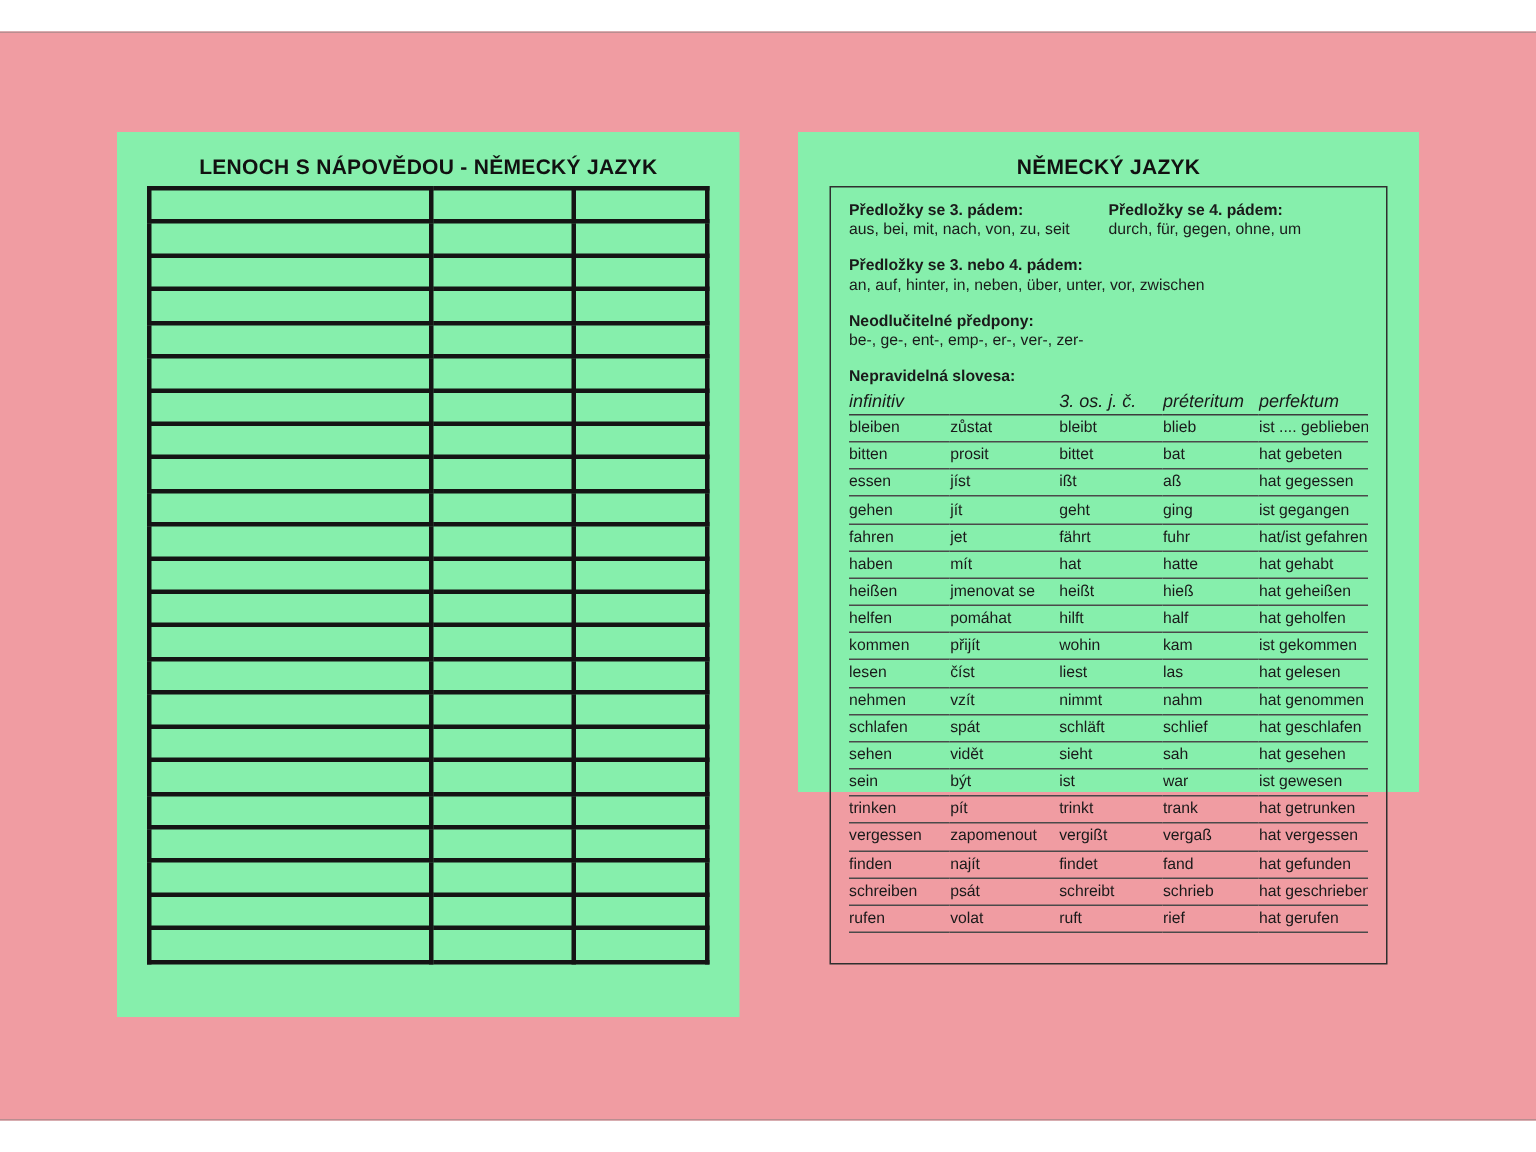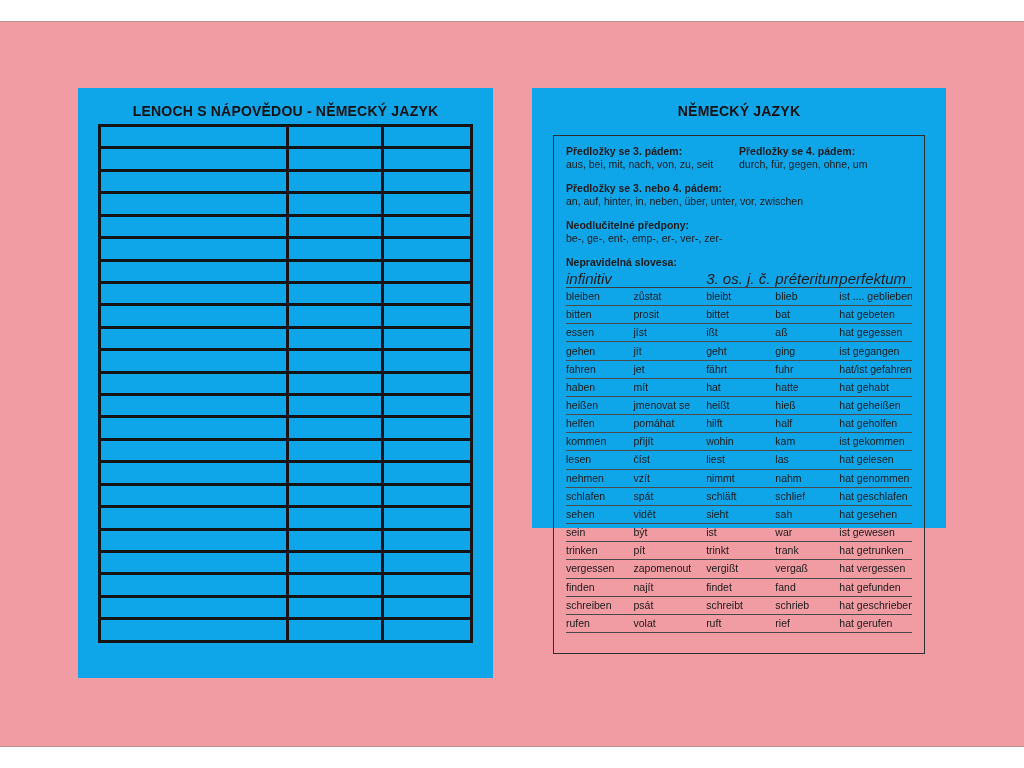--- a/index.html
+++ b/index.html
@@ -3,44 +3,44 @@
 <meta charset="utf-8">
 <style>
   * { margin:0; padding:0; box-sizing:border-box; }
   html,body { width:1024px; height:768px; background:#ffffff; overflow:hidden;
               font-family:"Liberation Sans", sans-serif; }
   .canvas { position:relative; width:1024px; height:768px; background:#ffffff; }
 
   .pink-band { position:absolute; left:0; top:21px; width:1024px; height:726px;
                background:#f09ca2; border-top:1px solid #b98d90; border-bottom:1px solid #b98d90; }
 
-  .page { position:absolute; background:#0ea5e9; color:#1a1a1a; }
+  .page { position:absolute; background:#86efac; color:#1a1a1a; }
   .left-page  { left:78px;  top:88px; width:415px; height:590px; }
   .right-page { left:532px; top:88px; width:414px; height:440px; }
 
   .page-title { text-align:center; font-weight:bold; font-size:14px; letter-spacing:0.2px;
                 margin-top:15px; color:#111; white-space:nowrap; }
 
   
   .answer-grid { position:absolute; left:20px; top:36px; width:375px; height:519px;
                  border-collapse:collapse; table-layout:fixed; }
   .answer-grid td { border:3px solid #141414; }
 
   
-  .content-box { position:absolute; left:21px; top:47px; width:372px; height:519px;
+  .content-box { position:absolute; left:21px; top:36px; width:372px; height:519px;
                  border:1px solid #2f2f2f; padding:9px 12px 8px 12px;
                  font-size:10.5px; line-height:13px; color:#1a1a1a; overflow:hidden; }
   .sec { margin-bottom:11px; }
   .sec-head { font-weight:bold; }
   .two-col { display:flex; }
   .two-col > div { width:50%; }
   .verbs-heading { font-weight:bold; margin-bottom:3px; }
 
   .verbs-table { width:100%; height:361px; border-collapse:collapse; table-layout:fixed; }
-  .verbs-table th { text-align:left; font-style:italic; font-weight:normal; font-size:15px;
+  .verbs-table th { text-align:left; font-style:italic; font-weight:normal; font-size:12px;
                     border-bottom:1px solid #3c3c3c; padding:0 0 2px 0; vertical-align:bottom;
                     white-space:nowrap; overflow:hidden; }
   .verbs-table td { font-size:10.5px; border-bottom:1px solid #4a4a4a; padding:0;
                     vertical-align:middle; white-space:nowrap; overflow:hidden; }
 </style>
 </head>
 <body>
 
 <div class="canvas">
   <div class="pink-band" style="background: rgb(240, 156, 162);"></div>

